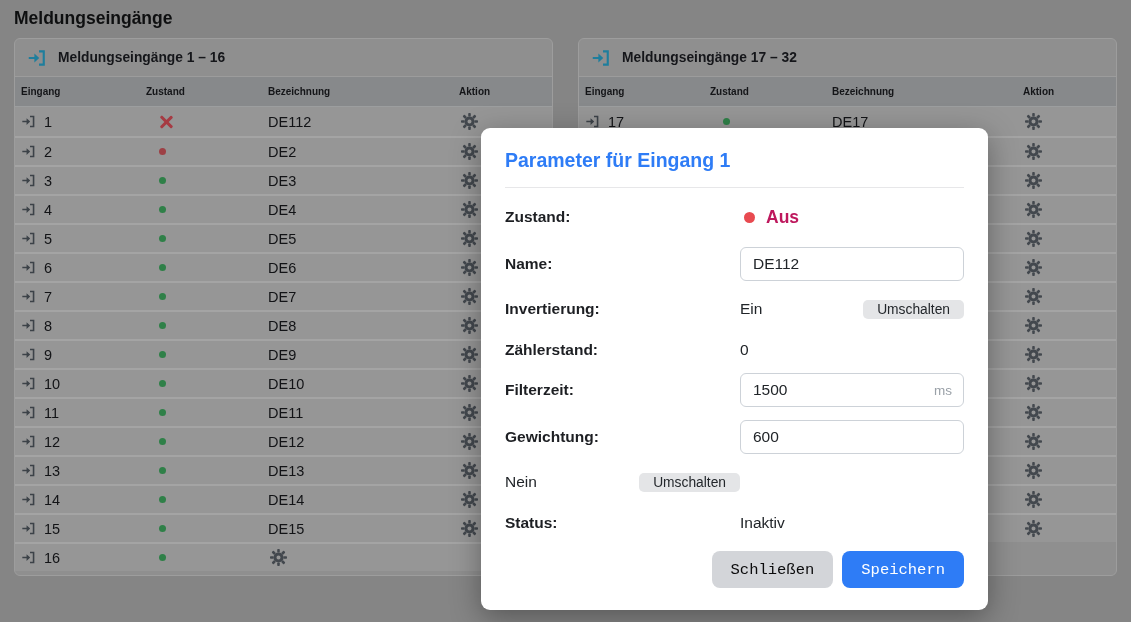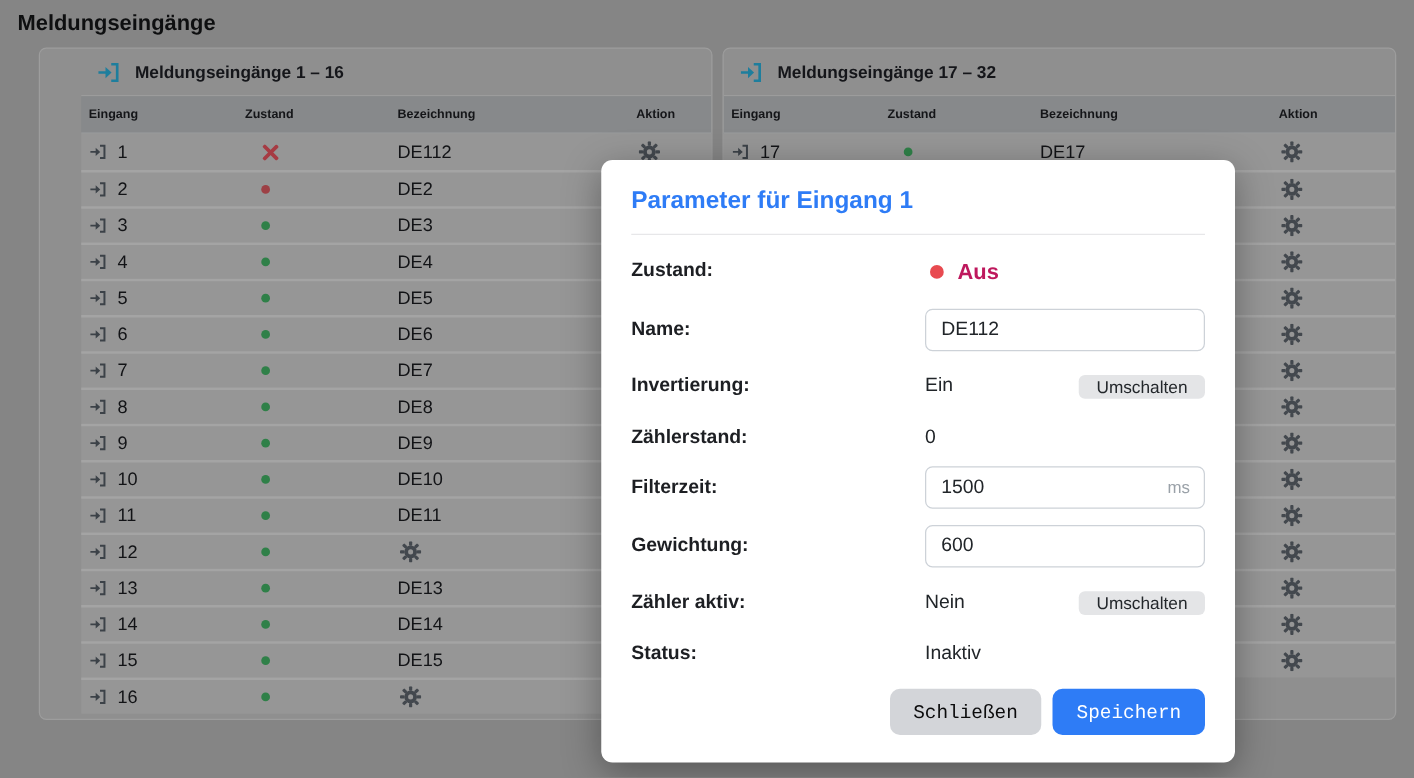--- a/index.html
+++ b/index.html
@@ -12,21 +12,21 @@
   
   .page-title {
     position:absolute; left:14px; top:8px;
     font-size:17.5px; font-weight:bold; color:#0e0f10;
   }
   .card {
     position:absolute; top:38px; width:539px; height:538px;
     background:#8f8f8f; border:1px solid #9d9d9d; border-radius:6px;
     overflow:hidden;
   }
-  .card.left { left:31px;padding-left:33px; }
+  .card.left { left:14px; }
   .card.right { left:578px; }
   .card-header {
     height:38px; display:flex; align-items:center; gap:11px;
     padding-left:12px; border-bottom:1px solid #9c9c9c;
   }
   .card-header .hdr-ico { width:20px; height:20px; color:#1e7e9d; display:flex; }
   .card-title { font-size:13.8px; font-weight:bold; color:#15161a; }
   .thead, .trow {
     display:grid; grid-template-columns:125px 122px 191px auto;
     align-items:center; padding-left:6px;
@@ -503,20 +503,21 @@
     <path d="M9.6 2.7h3.8v10.6H9.6" fill="none" stroke="currentColor" stroke-width="1.7"></path>
     <path d="M1.4 7.2h5.4v1.6H1.4z" fill="currentColor"></path>
     <path d="M5.9 4.4 9.8 8 5.9 11.6z" fill="currentColor"></path>
   </svg>
 </span>
       <span class="num">12</span>
     </div>
     <div class="c-zustand">
       <span class="state ein"></span>
     </div>
+    <div class="c-bez bez">DE12</div>
     <div class="c-aktion">
       <span class="gear">
   <svg viewBox="0 0 16 16" width="100%" height="100%">
     <g fill="currentColor">
       <path fill-rule="evenodd" d="M8 3.2a4.8 4.8 0 1 0 0 9.6 4.8 4.8 0 0 0 0-9.6zm0 2.9a1.9 1.9 0 1 1 0 3.8 1.9 1.9 0 0 1 0-3.8z"></path>
       <rect x="6.8" y="0" width="2.4" height="3.4" rx="0.7"></rect>
       <rect x="6.8" y="0" width="2.4" height="3.4" rx="0.7" transform="rotate(45 8 8)"></rect>
       <rect x="6.8" y="0" width="2.4" height="3.4" rx="0.7" transform="rotate(90 8 8)"></rect>
       <rect x="6.8" y="0" width="2.4" height="3.4" rx="0.7" transform="rotate(135 8 8)"></rect>
       <rect x="6.8" y="0" width="2.4" height="3.4" rx="0.7" transform="rotate(180 8 8)"></rect>
@@ -1241,21 +1242,20 @@
 
   <div class="frow t-input">
     <div class="flabel">Gewichtung:</div>
     <div class="input-wrap">
       <input type="text" value="600" style="">
       
     </div>
   </div>
 
   <div class="frow t-toggle">
-    <div class="flabel">Zähler aktiv:</div>
     <div class="toggle-wrap">
       <span class="fvalue fvalue-slot">Nein</span>
       <button class="btn-umschalten">Umschalten</button>
     </div>
   </div>
 
   <div class="frow t-text">
     <div class="flabel">Status:</div>
     <div class="fvalue fvalue-slot">Inaktiv</div>
   </div>

